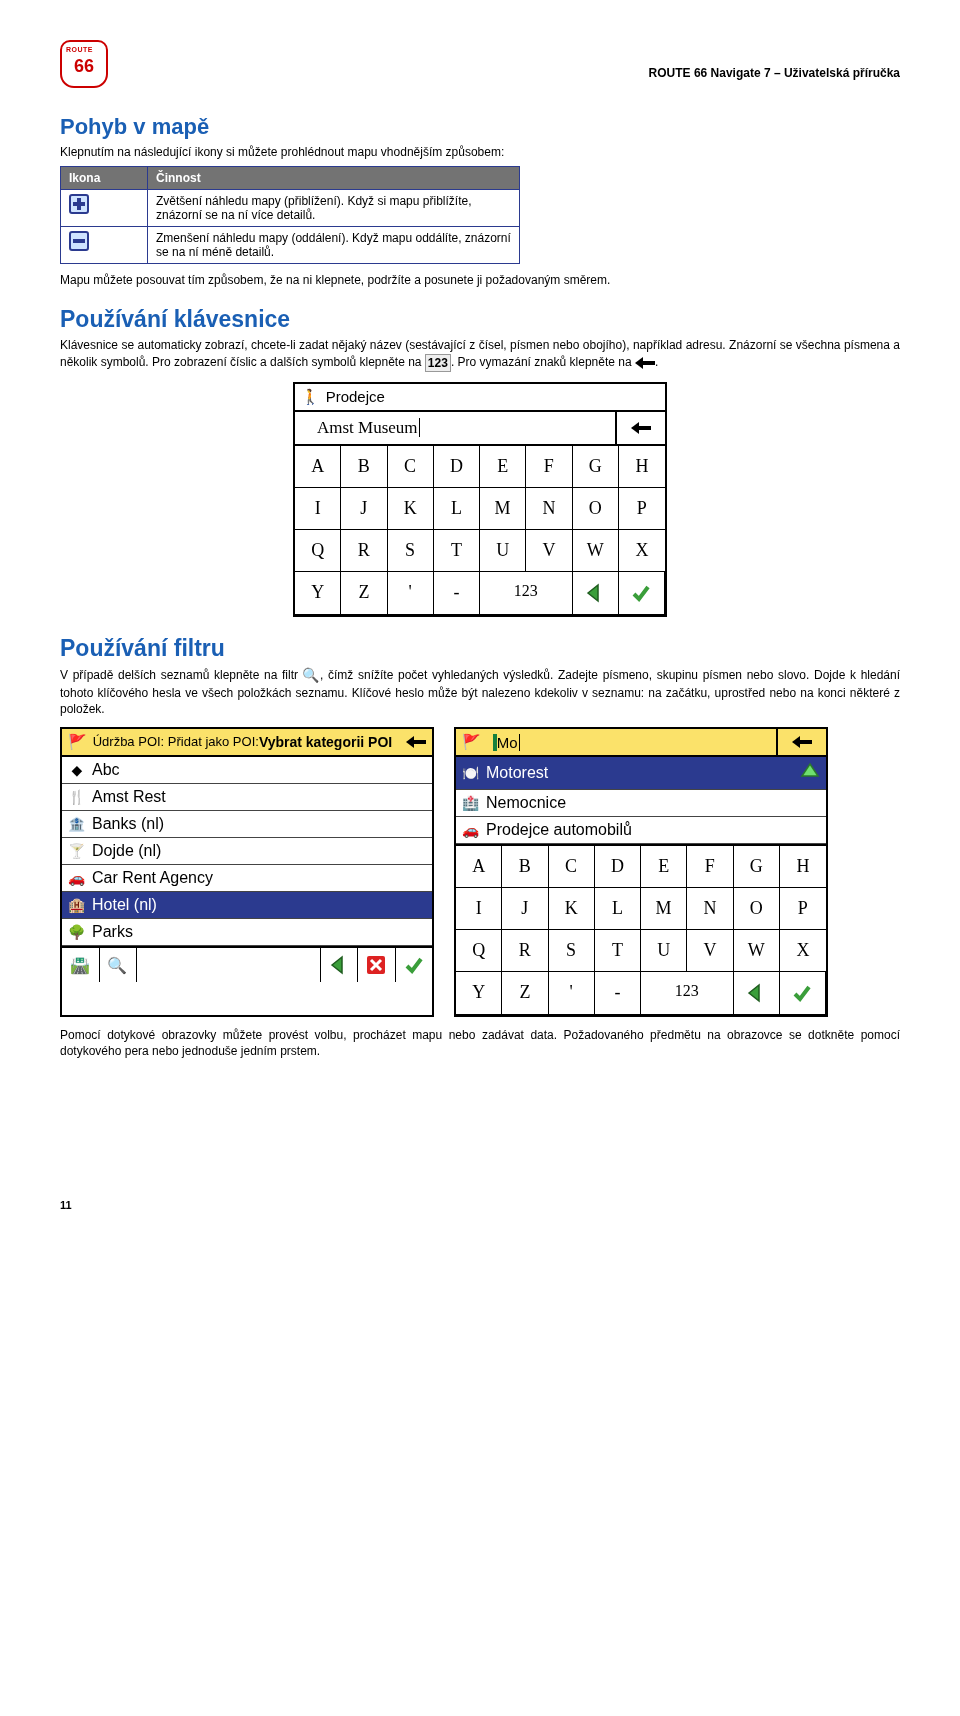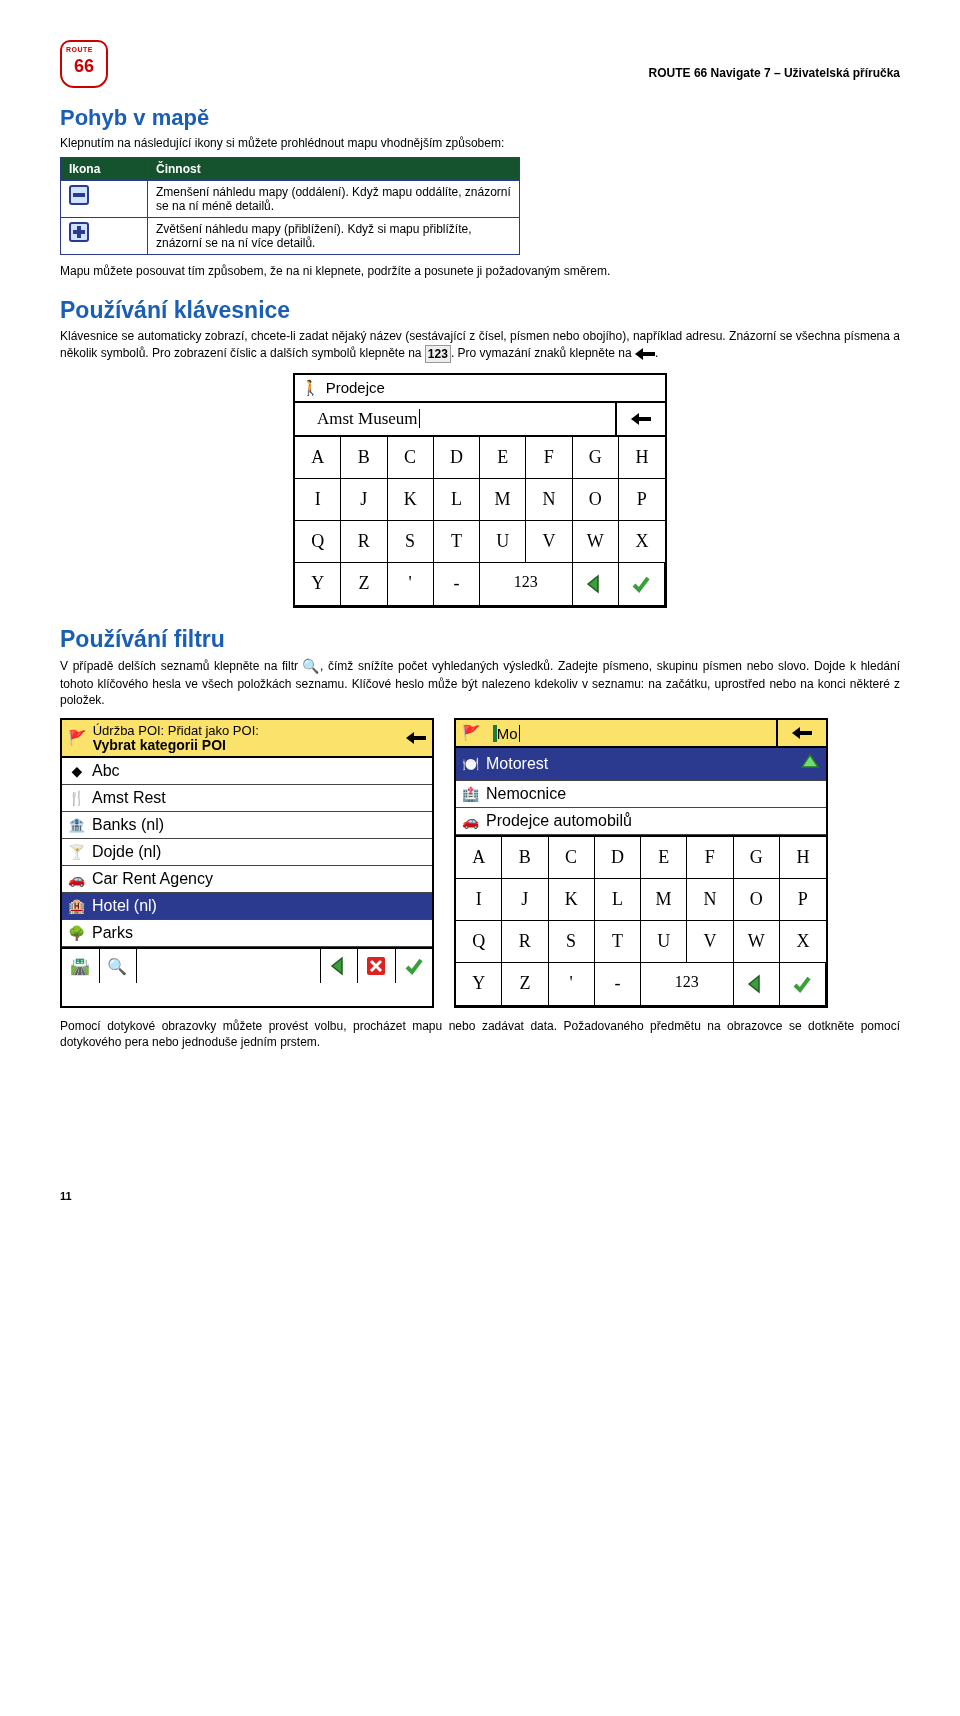--- a/index.html
+++ b/index.html
@@ -11,21 +11,21 @@
     width: 960px;
   }
   .page {
     padding: 40px 60px 40px 60px;
     box-sizing: border-box;
   }
   .header-line {
     display: flex;
     justify-content: space-between;
     align-items: flex-start;
-    margin-bottom: 17px;
+    margin-bottom: 26px;
   }
   .logo {
     width: 48px; height: 48px;
     background: #fff;
     border: 2px solid #c00;
     border-radius: 10px 10px 14px 14px;
     position: relative;
     box-sizing: border-box;
   }
   .logo::before {
@@ -68,21 +68,21 @@
     line-height: 1.35;
     text-align: justify;
   }
   table.icons-table {
     border-collapse: collapse;
     width: 460px;
     margin: 6px 0 8px 0;
     font-size: 12px;
   }
   table.icons-table th {
-    background: #14532d;
+    background: #737373;
     color: #fff;
     text-align: left;
     padding: 4px 8px;
     font-weight: bold;
     border: 1px solid #2b3a8f;
   }
   table.icons-table td {
     padding: 4px 8px;
     border: 1px solid #2b3a8f;
     vertical-align: top;
@@ -262,26 +262,26 @@
   <h1 class="section">Pohyb v mapě</h1>
   <p class="body">Klepnutím na následující ikony si můžete prohlédnout mapu vhodnějším způsobem:</p>
 
   <table class="icons-table">
     <tbody>
         <tr>
       <th style="width:70px">Ikona</th>
       <th>Činnost</th>
     </tr>
     <tr>
+      <td><span class="plus-icon"></span></td>
+      <td>Zvětšení náhledu mapy (přiblížení). Když si mapu přiblížíte, znázorní se na ní více detailů.</td>
+    </tr>
+    <tr>
       <td><span class="minus-icon"></span></td>
       <td>Zmenšení náhledu mapy (oddálení). Když mapu oddálíte, znázorní se na ní méně detailů.</td>
-    </tr>
-    <tr>
-      <td><span class="plus-icon"></span></td>
-      <td>Zvětšení náhledu mapy (přiblížení). Když si mapu přiblížíte, znázorní se na ní více detailů.</td>
     </tr>
   </tbody>
     </table>
 
   <p class="body">Mapu můžete posouvat tím způsobem, že na ni klepnete, podržíte a posunete ji požadovaným směrem.</p>
 
   <h2 class="sub">Používání klávesnice</h2>
   <p class="body">
     <span>Klávesnice se automaticky zobrazí, chcete-li zadat nějaký název (sestávající z čísel, písmen nebo obojího), například adresu. Znázorní se všechna písmena a několik symbolů. Pro zobrazení číslic a dalších symbolů klepněte na </span>
     <span class="inline-img">123</span><span>. Pro vymazání znaků klepněte na </span>
@@ -348,21 +348,21 @@
   <p class="body">
     <span>V případě delších seznamů klepněte na filtr </span>
     <span class="filter-icon">🔍</span><span>, čímž snížíte počet vyhledaných výsledků. Zadejte písmeno, skupinu písmen nebo slovo. Dojde k hledání tohoto klíčového hesla ve všech položkách seznamu. Klíčové heslo může být nalezeno kdekoliv v seznamu: na začátku, uprostřed nebo na konci některé z položek.</span>
   </p>
 
   <div class="panels-row">
 
     <div class="device" style="width:370px">
       <div class="titlebar yellow">
         <span>🚩</span>
-        <div style="display:flex;flex-direction:column;line-height:1.05">
+        <div style="display:flex;line-height:1.05">
           <span style="font-size:13px">Údržba POI: Přidat jako POI:</span>
           <span style="font-size:14px;font-weight:bold">Vybrat kategorii POI</span>
         </div>
         <span style="margin-left:auto" class="back-arrow-icon"></span>
       </div>
       <div class="list" id="poilist">
           <div class="li">
             <span class="icn">◆</span>
             <span>Abc</span>
           </div>

